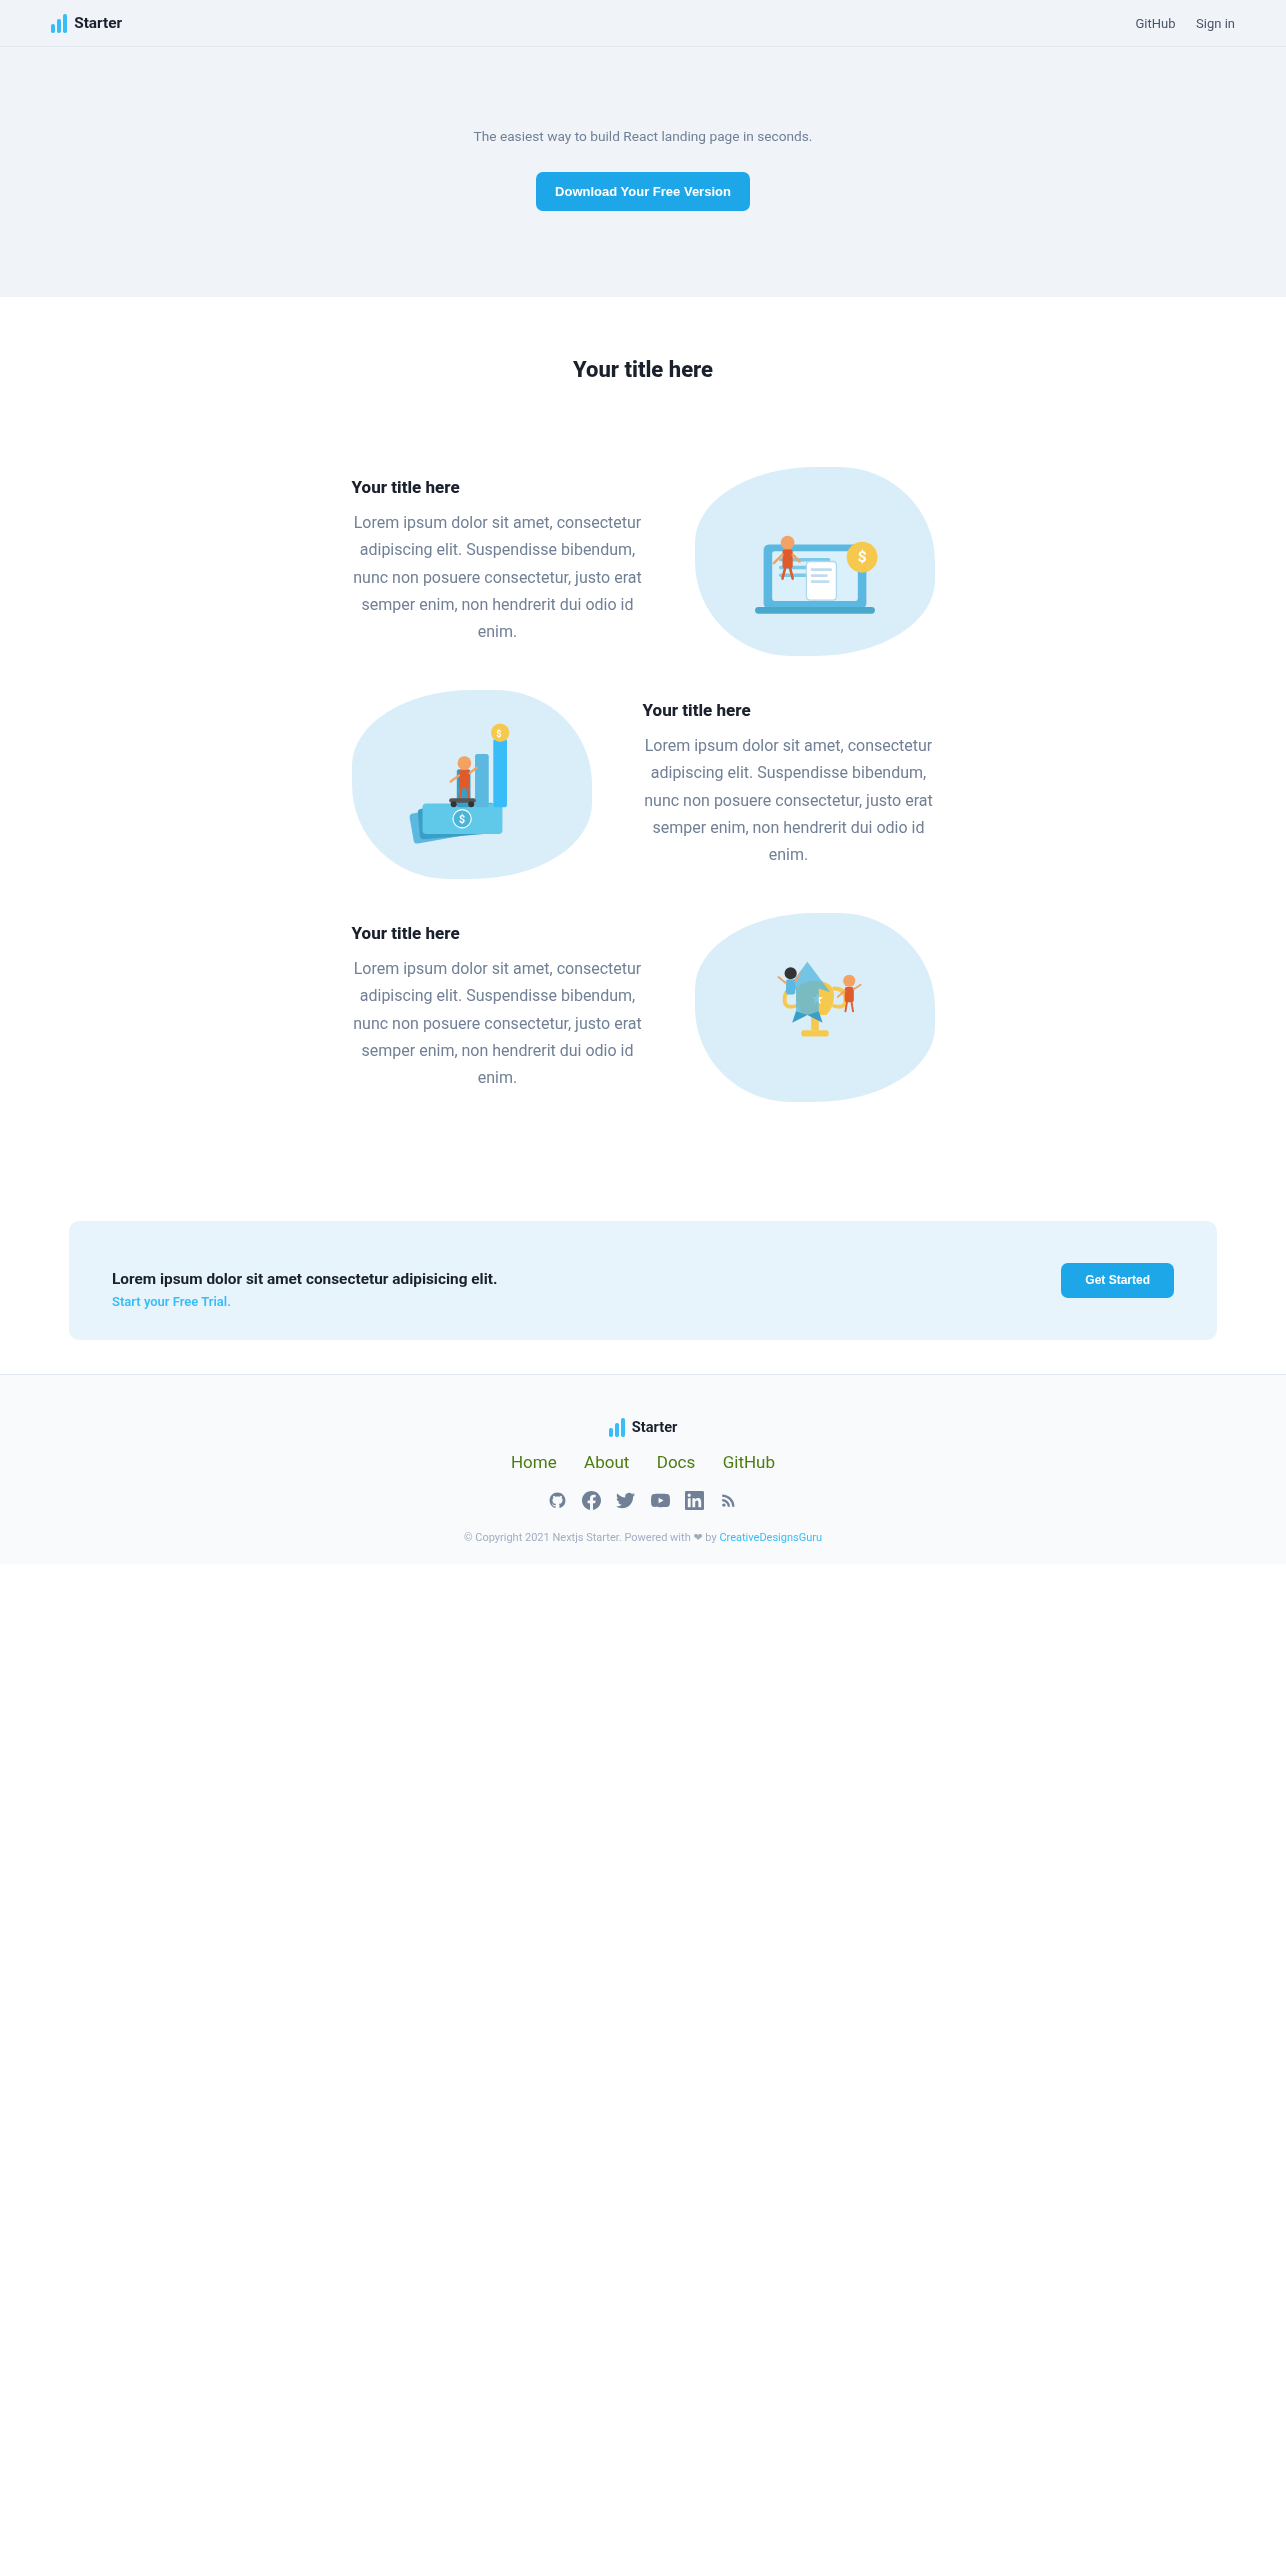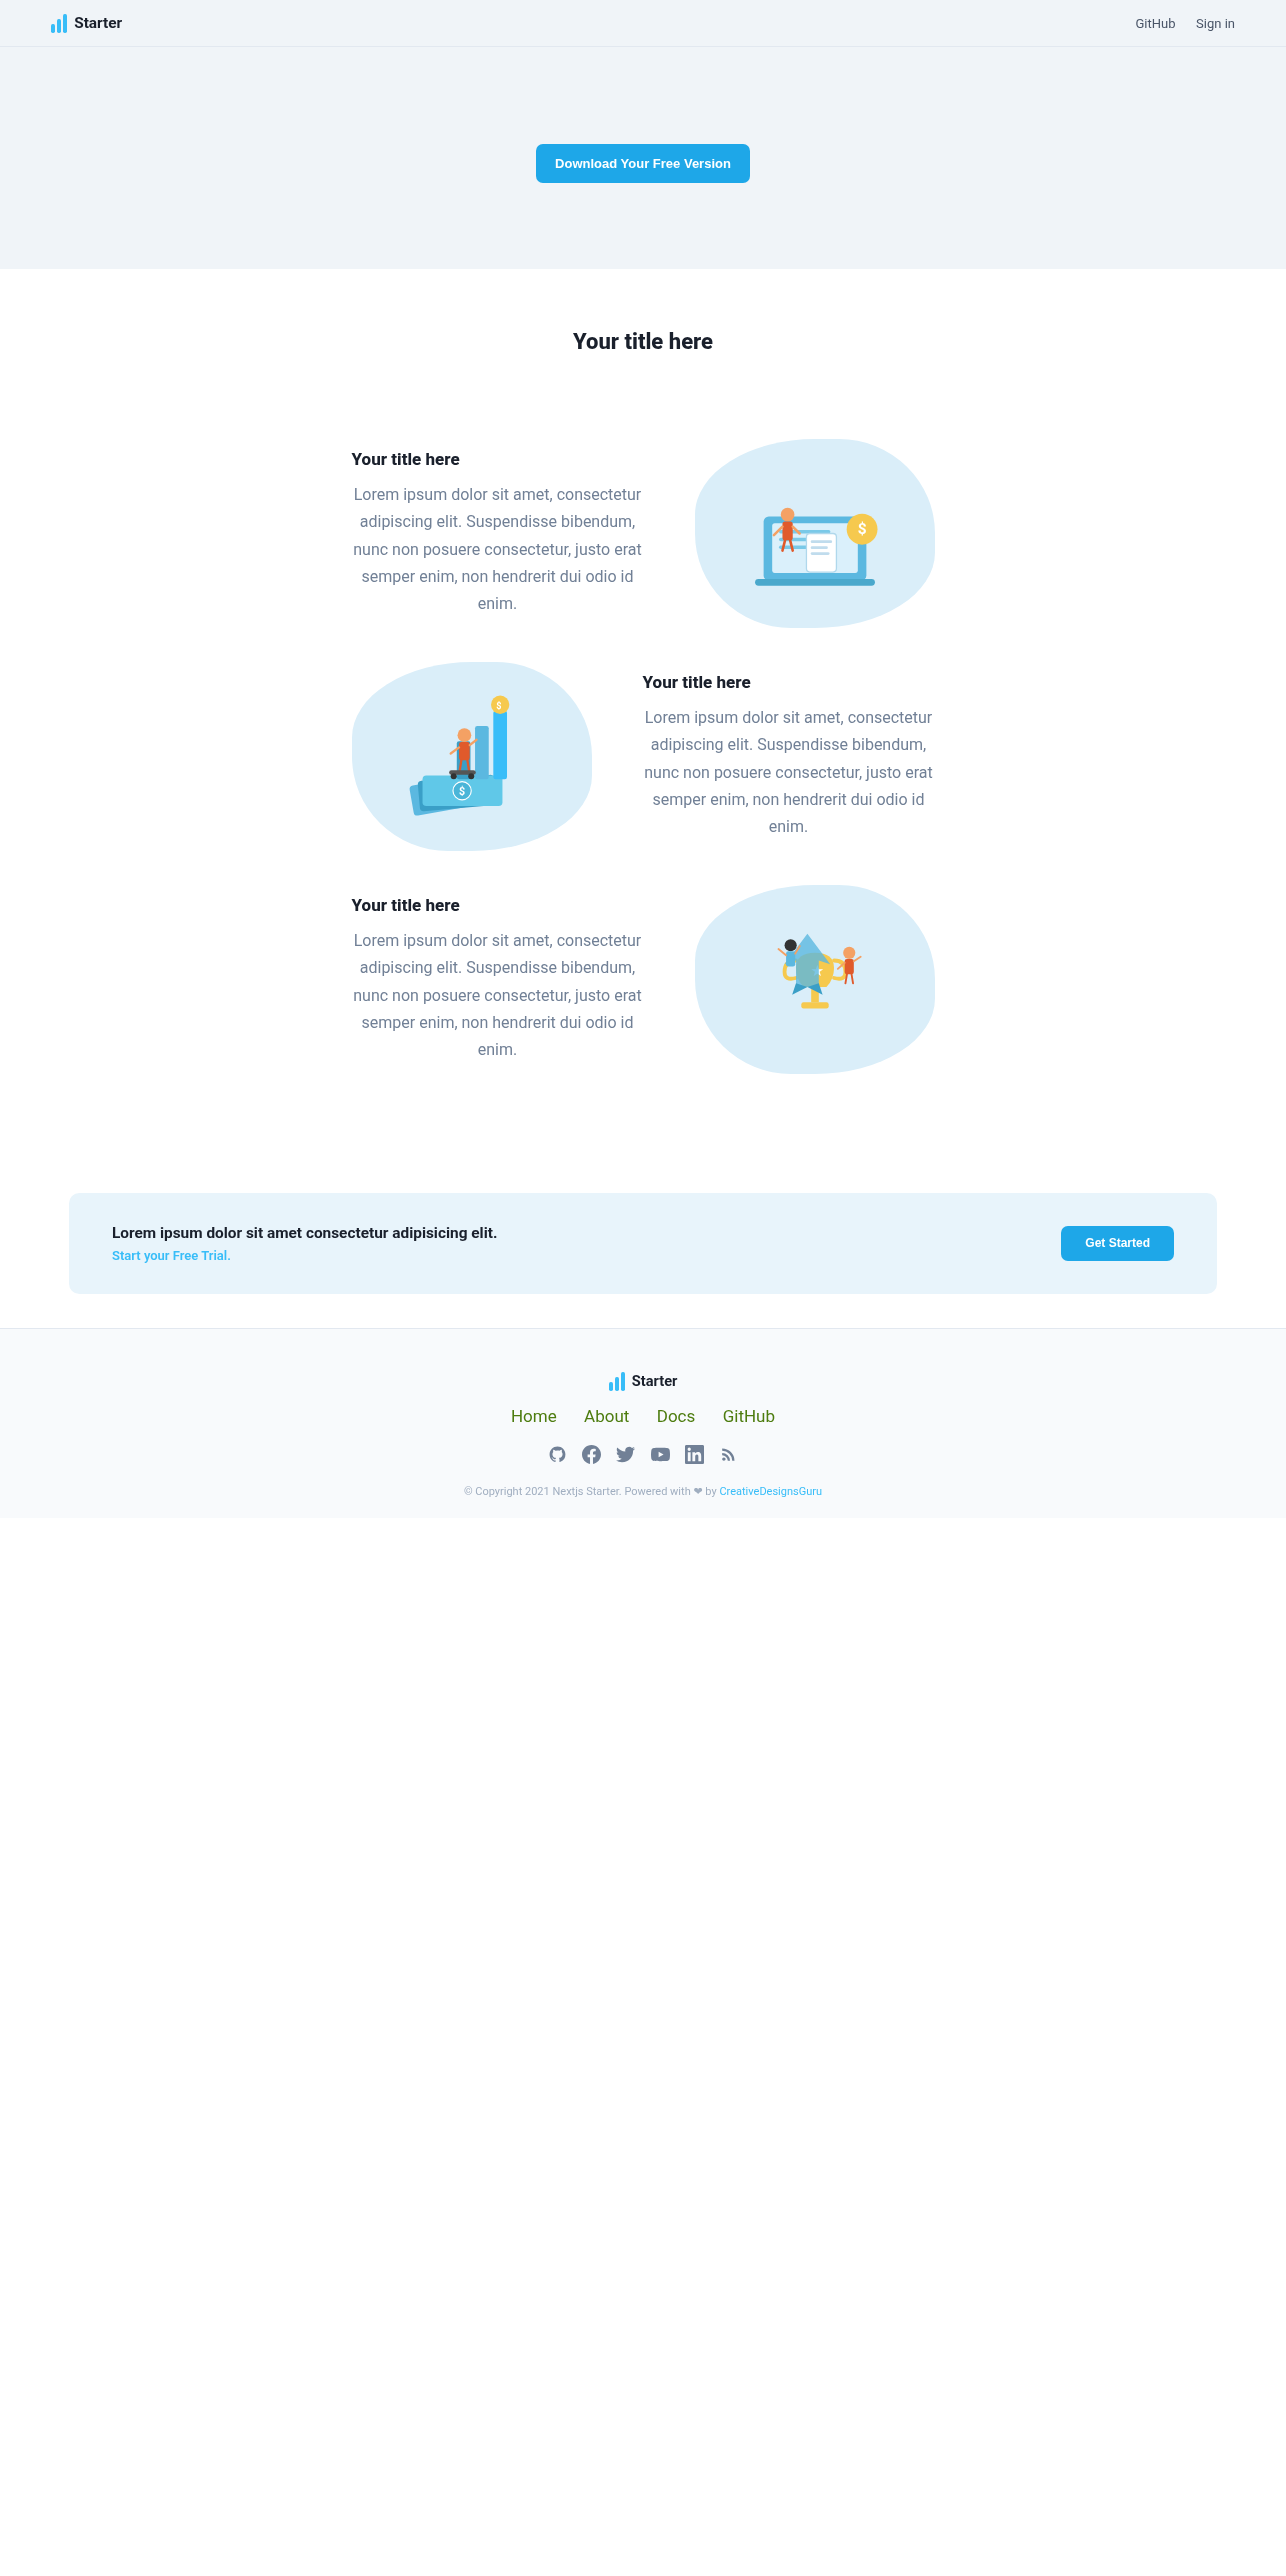--- a/index.html
+++ b/index.html
@@ -59,21 +59,21 @@
     }
 
     
     .illustration { width: 172px; height: 137px; }
 
     
     .cta-banner {
       background: #e8f4fb; margin: 34px 69px; border-radius: 10.3px;
       padding: 31px 43px; display: flex; align-items: center; justify-content: space-between;
     }
-    .cta-text h3 { font-size: 15.4px; font-weight: 700; color: #1a202c; margin-bottom: 5.1px; }
+    .cta-text h3 { font-size: 15.4px; font-weight: 700; color: #1a202c; margin-bottom: 5.1px; margin-top: 18px; }
     .cta-text a { color: #38bdf8; font-size: 13px; font-weight: 600; text-decoration: none; }
     .cta-btn {
       background: #1ea7e8; color: #fff; font-weight: 600; font-size: 12px;
       padding: 10.3px 24px; border-radius: 6.9px; border: none; cursor: pointer;
     }
 
     
     footer {
       background: #f8fafc; padding: 43px 34px 20.6px;
       text-align: center; border-top: 0.9px solid #e2e8f0;
@@ -98,20 +98,21 @@
     </div>
     <span>Starter</span>
   </div>
   <div class="nav-links">
     <a href="#">GitHub</a>
     <a href="#">Sign in</a>
   </div>
 </nav>
 
 <section class="hero">
+  <p>The easiest way to build React landing page in seconds.</p>
   <button class="hero-btn">Download Your Free Version</button>
 </section>
 
 <div class="section-title-block">
   <h2>Your title here</h2>
 </div>
 
 <section class="feature-section">
 
   <div class="feature-row">

